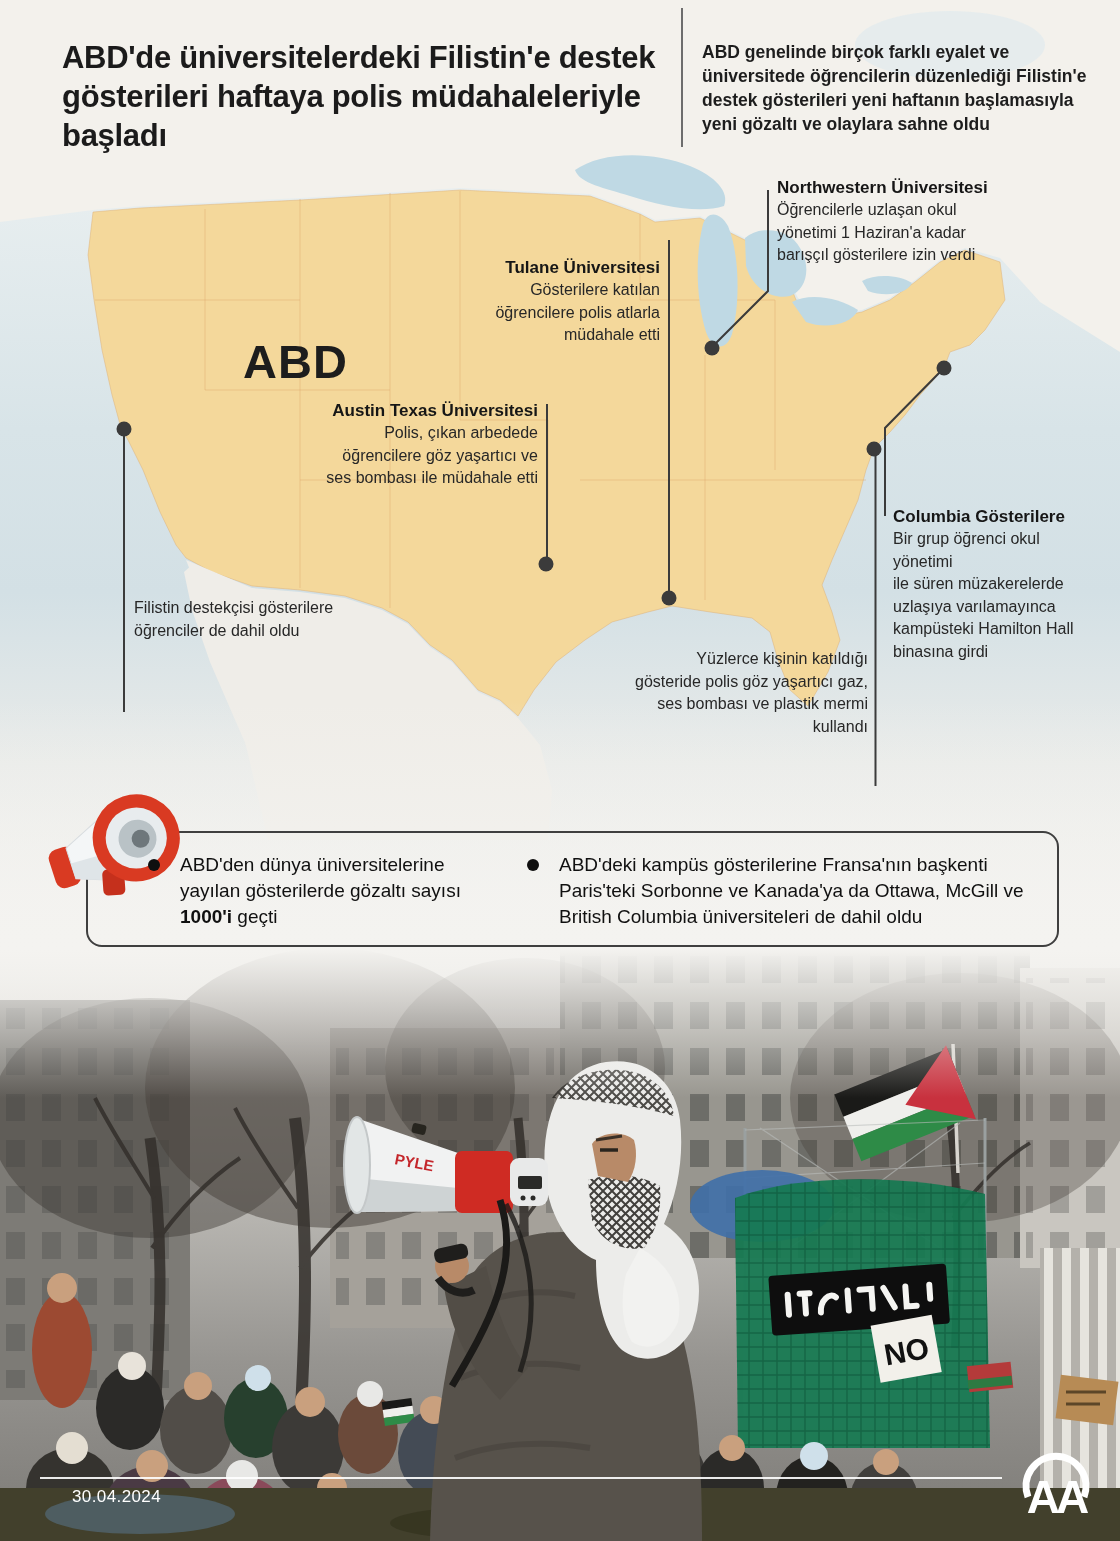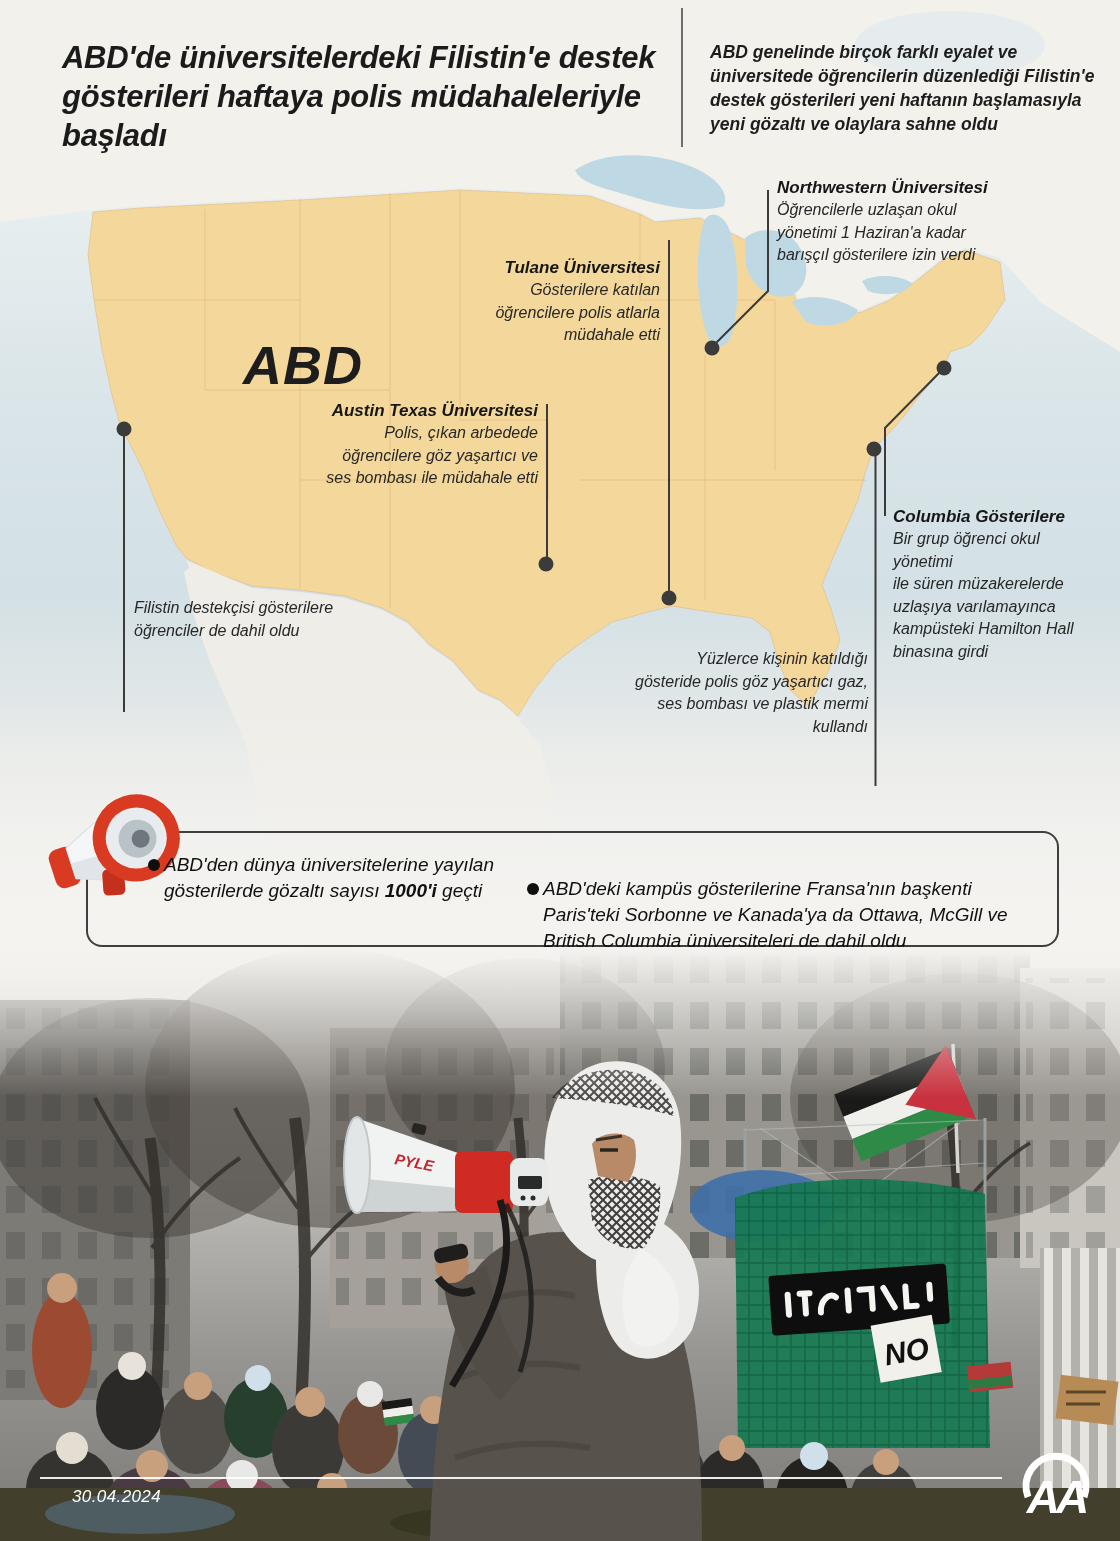--- a/index.html
+++ b/index.html
@@ -1,63 +1,62 @@
 <!DOCTYPE html>
 <html><head>
 <meta charset="utf-8">
 <style>
   * { margin:0; padding:0; box-sizing:border-box; }
   html,body { background:#e9e8e5; }
   .stage {
     position:relative; width:1120px; height:1541px; overflow:hidden;
     background:#d946ef;
     font-family:"Liberation Sans", sans-serif;
-    font-style:italic;
     -webkit-font-smoothing:antialiased;
   }
   .stage svg { display:block; }
   .layer { position:absolute; left:0; top:0; }
 
   
   .headline {
     position:absolute; left:62px; top:38px; width:615px;
     font-size:31px; line-height:39px; font-weight:800; color:#1b1b1b;
     letter-spacing:-0.3px;
   }
   .vdivider {
     position:absolute; left:681px; top:8px; width:2px; height:139px;
     background:#6d6d6d;
   }
   .intro {
     position:absolute; left:702px; top:40px; width:402px;
-    font-size:17.5px; line-height:24px; font-weight:700; color:#1d1d1d;margin-left:8px;
+    font-size:17.5px; line-height:24px; font-weight:700; color:#1d1d1d;
   }
 
   
   .abd-label {
     position:absolute; left:243px; top:334px;
-    font-size:54px; font-weight:800; color:#1d1d1d; letter-spacing:1px;
+    font-size:47px; font-weight:800; color:#1d1d1d; letter-spacing:1px;
   }
   .callout { position:absolute; color:#222; }
   .callout .co-title { font-size:17px; font-weight:800; color:#161616; line-height:23px; }
   .callout .co-body  { font-size:16px; font-weight:400; line-height:22.5px; color:#272727; white-space:pre-line; }
   .co-right { text-align:right; }
   .co-left  { text-align:left; }
 
   
   .hl-box {
     position:absolute; left:86px; top:831px; width:973px; height:116px;
     border:2px solid #3f3f3f; border-radius:16px; background:transparent;
   }
-  .hl-item { position:absolute; display:flex; gap:4px; }
+  .hl-item { position:absolute; display:flex; gap:20px; }
   .hl-item .dot { width:12px; height:12px; border-radius:50%; background:#0f0f0f; margin-top:7px; flex:0 0 auto; }
   .hl-text { font-size:19px; line-height:26px; color:#101010; font-weight:500; }
   .hl-text b { font-weight:800; }
   .hl-1 { left:148px; top:852px; width:352px; }
-  .hl-2 { left:527px; top:876px; width:520px; }
+  .hl-2 { left:527px; top:852px; width:520px; }
   .mega-icon { position:absolute; left:40px; top:789px; width:142px; height:122px; }
 
   
   .photo { position:absolute; left:0; top:948px; width:1120px; height:593px; }
   .footer-line {
     position:absolute; left:40px; top:1477px; width:962px; height:2px;
     background:rgba(255,255,255,.9);
   }
   .photo-date {
     position:absolute; left:40px; top:1487px; color:#ffffff;

